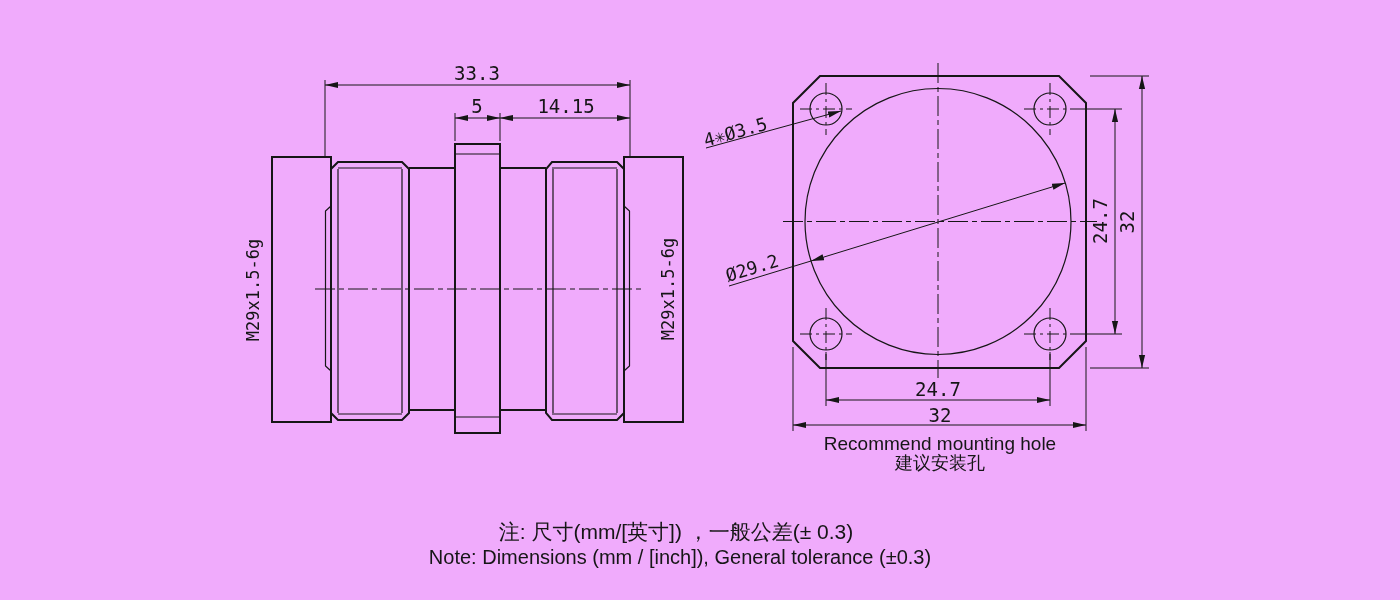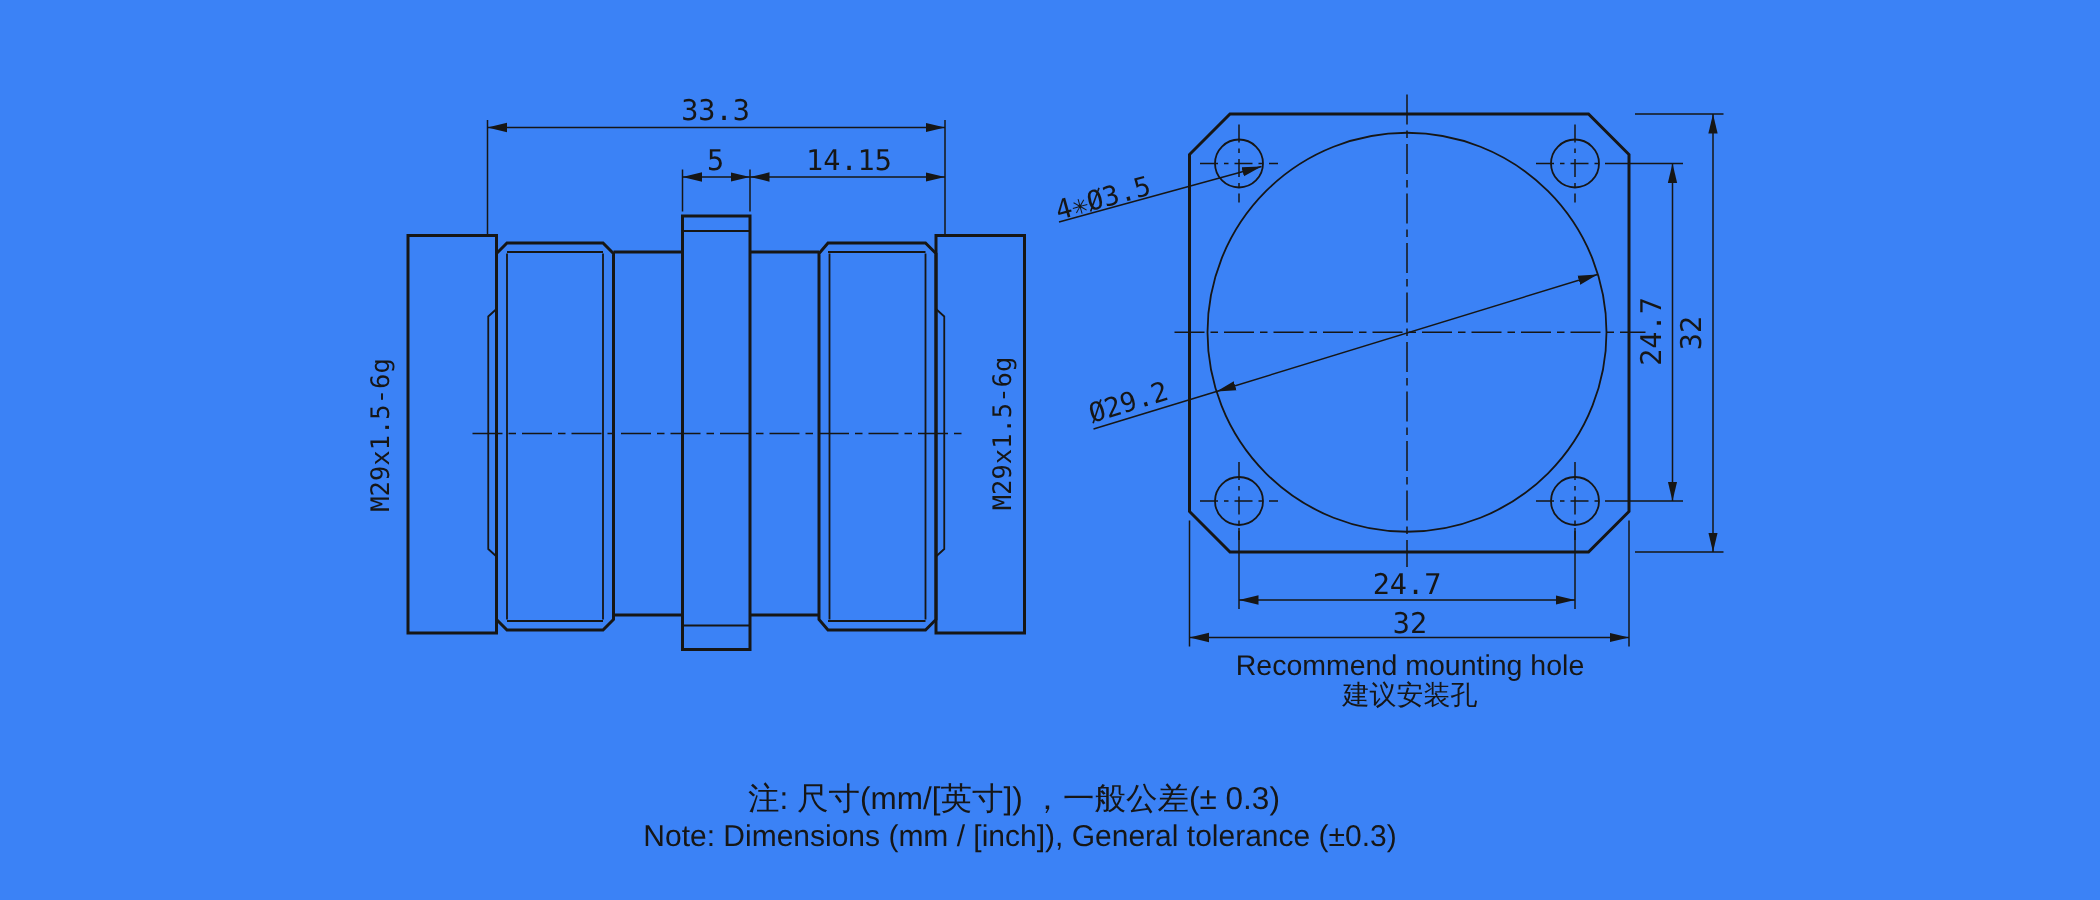--- a/index.html
+++ b/index.html
@@ -1,16 +1,16 @@
 <!DOCTYPE html>
 <html><head>
 <meta charset="utf-8">
 <style>
   html,body{margin:0;padding:0;background:#ffffff;}
-  #stage{position:relative;width:1400px;height:600px;background:#3b82f6;overflow:hidden;
+  #stage{position:relative;width:1400px;height:600px;background:#f0abfc;overflow:hidden;
          font-family:"Liberation Sans",sans-serif;}
   svg{position:absolute;left:0;top:0;}
   .outline{stroke:#161616;stroke-width:2;fill:none;stroke-linejoin:miter;}
   .detail{stroke:#161616;stroke-width:1.2;fill:none;}
   .thin{stroke:#161616;stroke-width:1;fill:none;}
   .center{stroke:#161616;stroke-width:1;fill:none;stroke-dasharray:20 4 5 4;}
   .crosshair{stroke:#161616;stroke-width:1;fill:none;stroke-dasharray:12 4 3 4;}
   .dimline{stroke:#161616;stroke-width:1;fill:none;marker-start:url(#arr);marker-end:url(#arr);}
   .leaderline{stroke:#161616;stroke-width:1;fill:none;marker-end:url(#arr);}
   .dimtext{font-family:"DejaVu Sans Mono",monospace;font-size:19px;fill:#161616;}

